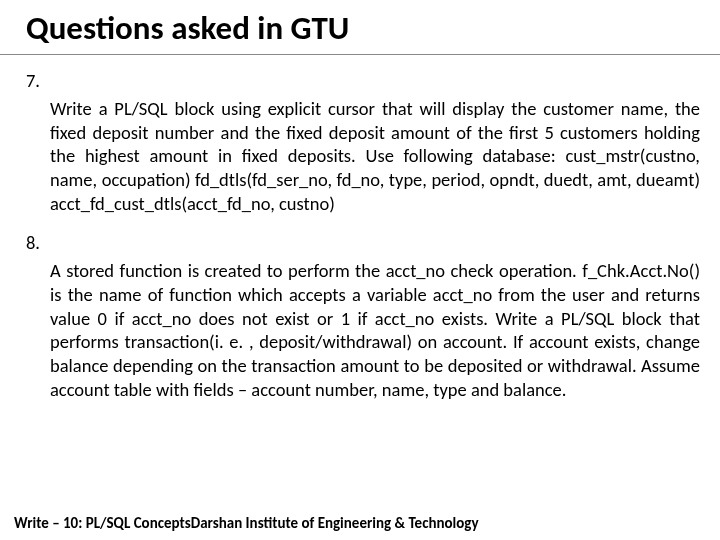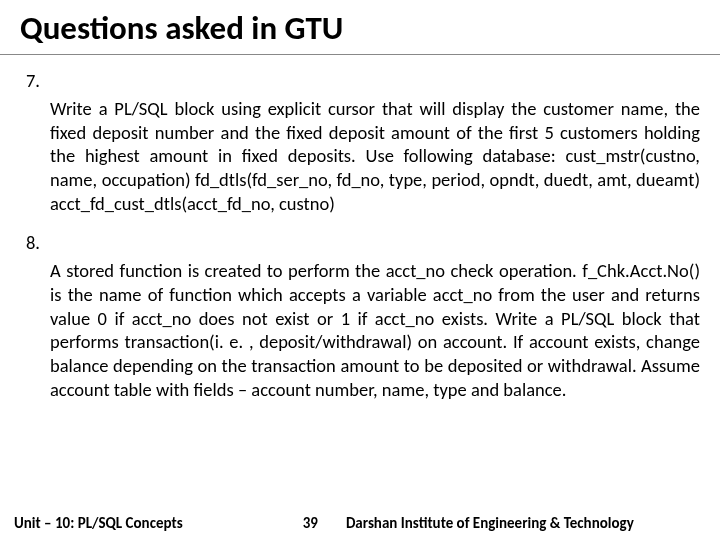--- a/index.html
+++ b/index.html
@@ -8,21 +8,21 @@
     height: 540px;
     background: #fff;
     font-family: Calibri, "Segoe UI", Arial, sans-serif;
     color: #000;
     position: relative;
     overflow: hidden;
   }
   .title {
     font-size: 33px;
     font-weight: 700;
-    padding: 8px 14px 6px 20px;
+    padding: 8px 14px 6px 26px;
     border-bottom: 1px solid #888;
     letter-spacing: 0px;
   }
   .content {
     padding: 14px 20px 0 20px;
   }
   .item {
     display: flex;
     margin-bottom: 16px;
     font-size: 18.5px;
@@ -64,16 +64,15 @@
     <div class="num">7.</div>
     <div class="txt">Write a PL/SQL block using explicit cursor that will display the customer name, the fixed deposit number and the fixed deposit amount of the first 5 customers holding the highest amount in fixed deposits. Use following database: cust_mstr(custno, name, occupation) fd_dtls(fd_ser_no, fd_no, type, period, opndt, duedt, amt, dueamt) acct_fd_cust_dtls(acct_fd_no, custno)</div>
   </div>
   <div class="item">
     <div class="num">8.</div>
     <div class="txt">A stored function is created to perform the acct_no check operation. f_Chk.Acct.No() is the name of function which accepts a variable acct_no from the user and returns value 0 if acct_no does not exist or 1 if acct_no exists. Write a PL/SQL block that performs transaction(i. e. , deposit/withdrawal) on account. If account exists, change balance depending on the transaction amount to be deposited or withdrawal. Assume account table with fields – account number, name, type and balance.</div>
   </div>
 </div>
 
 <div class="footer">
-  <div class="footer-left">Unit – 10: PL/SQL Concepts</div>
-  <div class="footer-mid">39</div>
+  <div class="footer-left">Write – 10: PL/SQL Concepts</div>
   <div class="footer-right">Darshan Institute of Engineering &amp; Technology</div>
 </div>
 
 </body></html>

